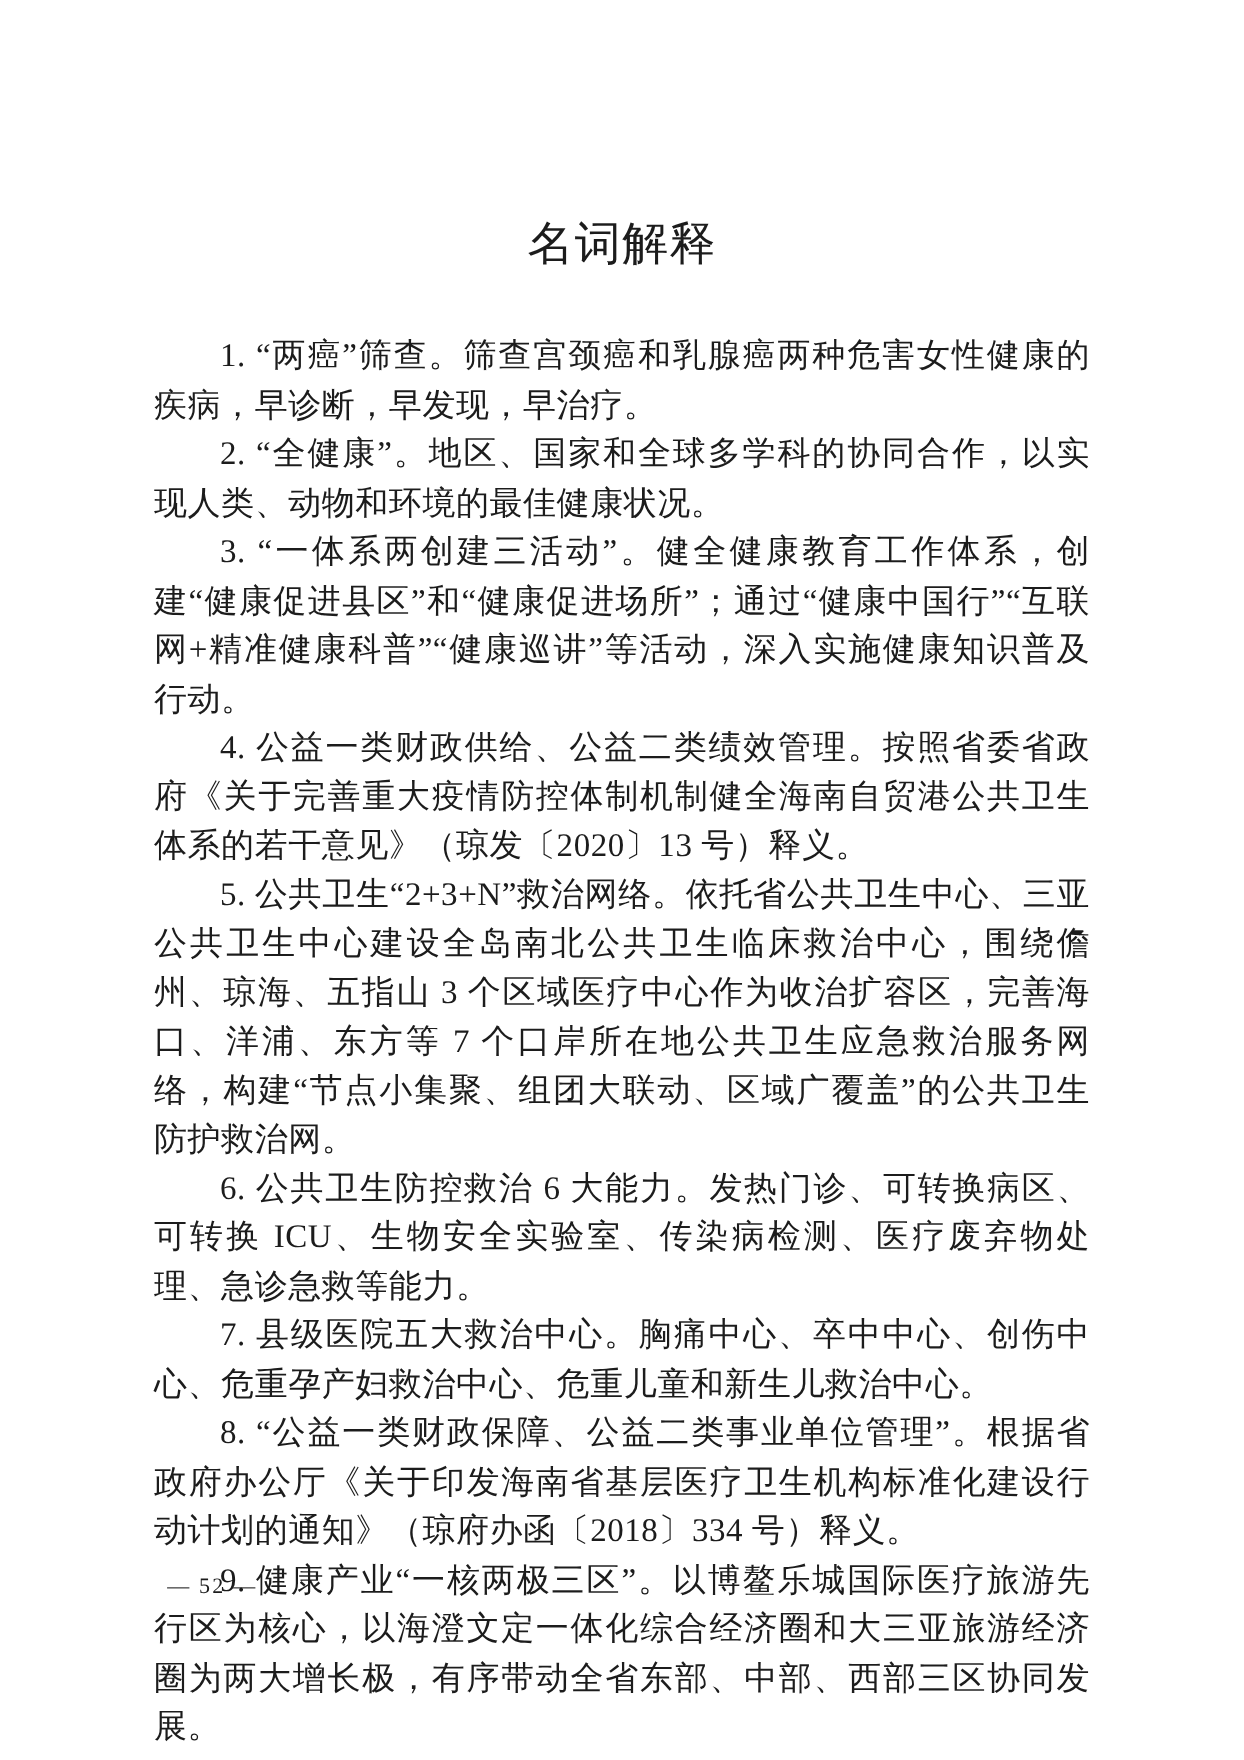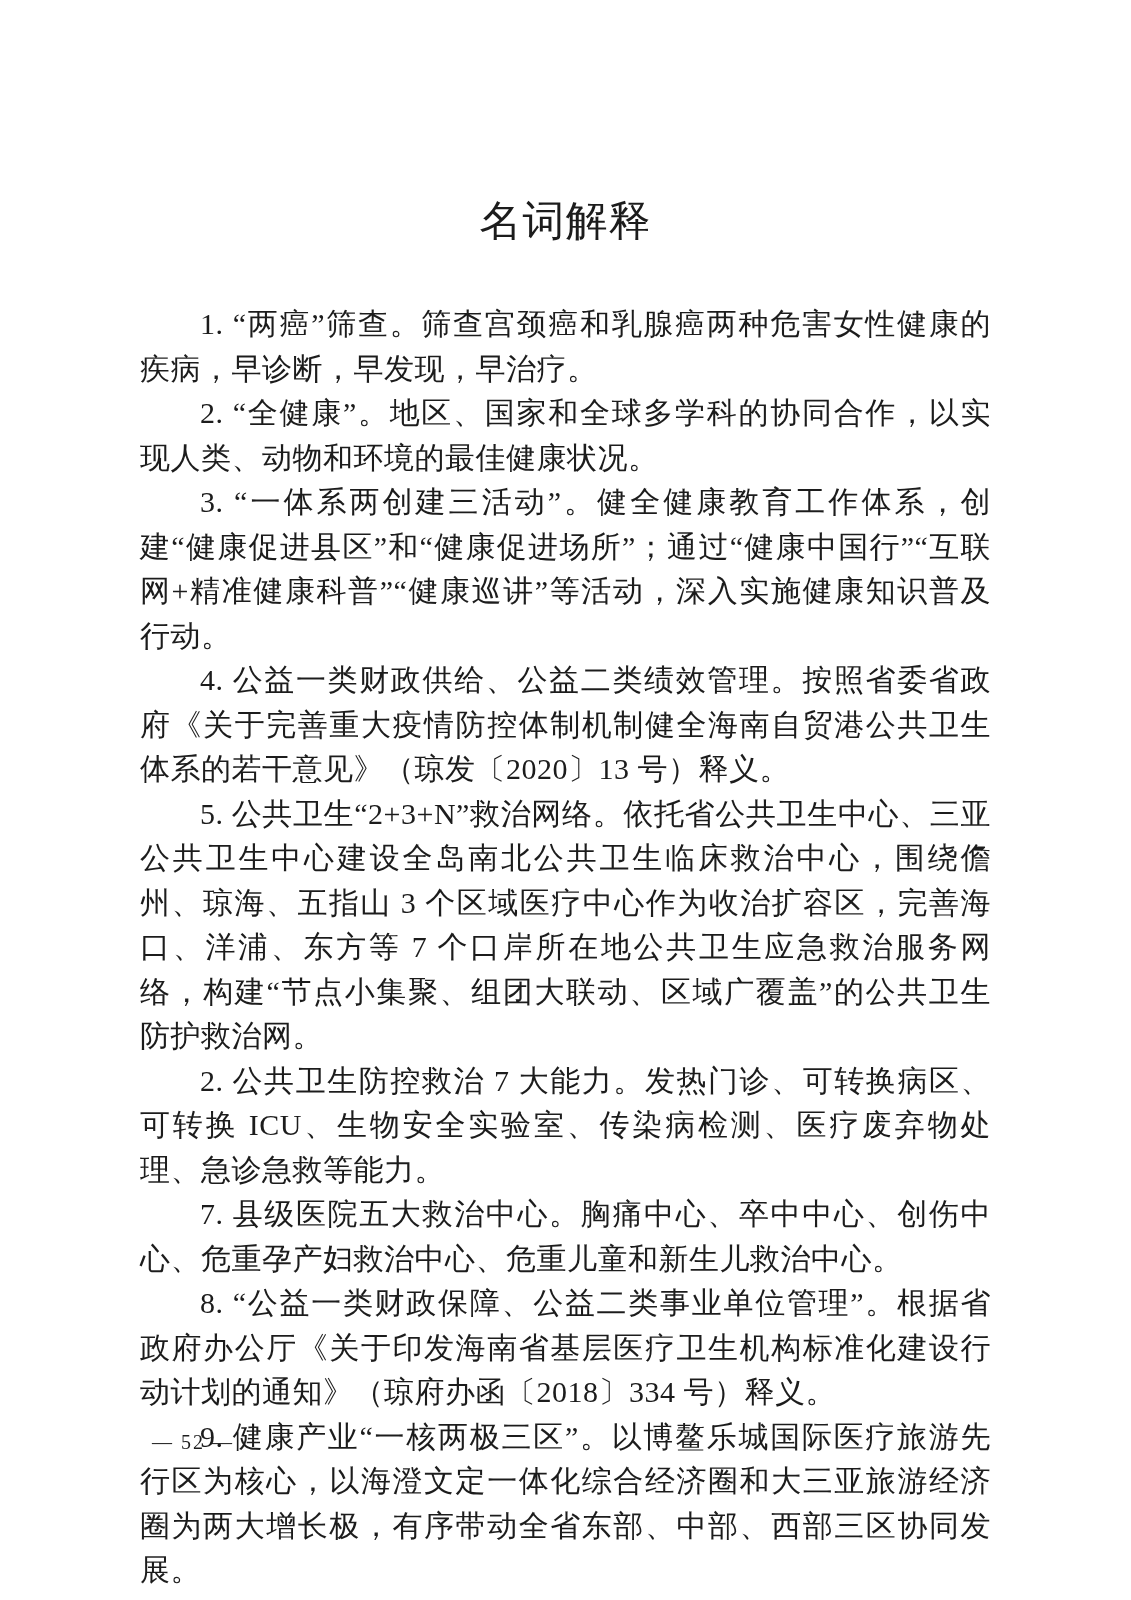--- a/index.html
+++ b/index.html
@@ -63,21 +63,21 @@
 <div class="page">
 
   <h1 class="doc-title">名词解释</h1>
 
   <div class="doc-body">
     <p>1. “两癌”筛查。筛查宫颈癌和乳腺癌两种危害女性健康的疾病，早诊断，早发现，早治疗。</p>
     <p>2. “全健康”。地区、国家和全球多学科的协同合作，以实现人类、动物和环境的最佳健康状况。</p>
     <p>3. “一体系两创建三活动”。健全健康教育工作体系，创建“健康促进县区”和“健康促进场所”；通过“健康中国行”“互联网+精准健康科普”“健康巡讲”等活动，深入实施健康知识普及行动。</p>
     <p>4. 公益一类财政供给、公益二类绩效管理。按照省委省政府《关于完善重大疫情防控体制机制健全海南自贸港公共卫生体系的若干意见》（琼发〔2020〕13 号）释义。</p>
     <p>5. 公共卫生“2+3+N”救治网络。依托省公共卫生中心、三亚公共卫生中心建设全岛南北公共卫生临床救治中心，围绕儋州、琼海、五指山 3 个区域医疗中心作为收治扩容区，完善海口、洋浦、东方等 7 个口岸所在地公共卫生应急救治服务网络，构建“节点小集聚、组团大联动、区域广覆盖”的公共卫生防护救治网。</p>
-    <p>2. 公共卫生防控救治 7 大能力。发热门诊、可转换病区、可转换 ICU、生物安全实验室、传染病检测、医疗废弃物处理、急诊急救等能力。</p>
+    <p>6. 公共卫生防控救治 6 大能力。发热门诊、可转换病区、可转换 ICU、生物安全实验室、传染病检测、医疗废弃物处理、急诊急救等能力。</p>
     <p>7. 县级医院五大救治中心。胸痛中心、卒中中心、创伤中心、危重孕产妇救治中心、危重儿童和新生儿救治中心。</p>
     <p>8. “公益一类财政保障、公益二类事业单位管理”。根据省政府办公厅《关于印发海南省基层医疗卫生机构标准化建设行动计划的通知》（琼府办函〔2018〕334 号）释义。</p>
     <p>9. 健康产业“一核两极三区”。以博鳌乐城国际医疗旅游先行区为核心，以海澄文定一体化综合经济圈和大三亚旅游经济圈为两大增长极，有序带动全省东部、中部、西部三区协同发展。</p>
   </div>
 
   <div class="page-number">— 52 —</div>
 
 </div>
 
 </body></html>

